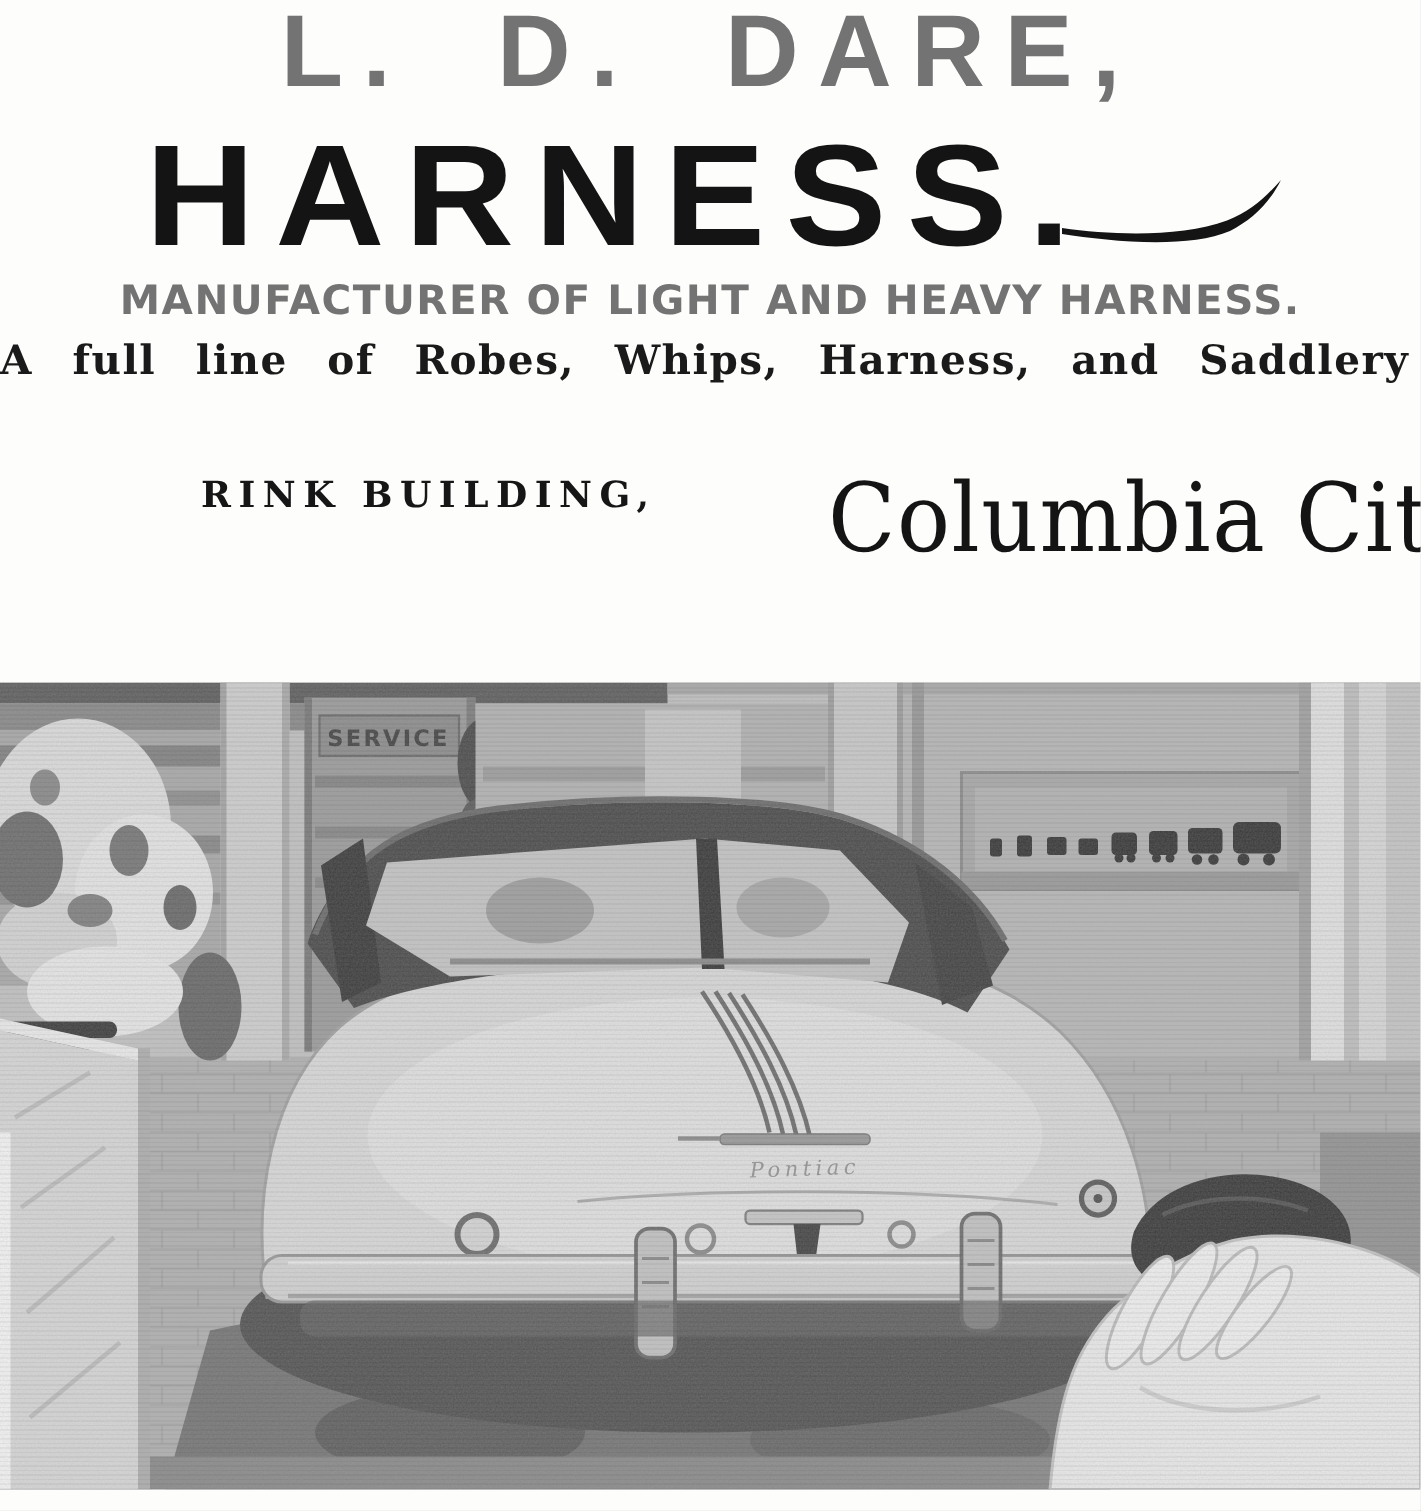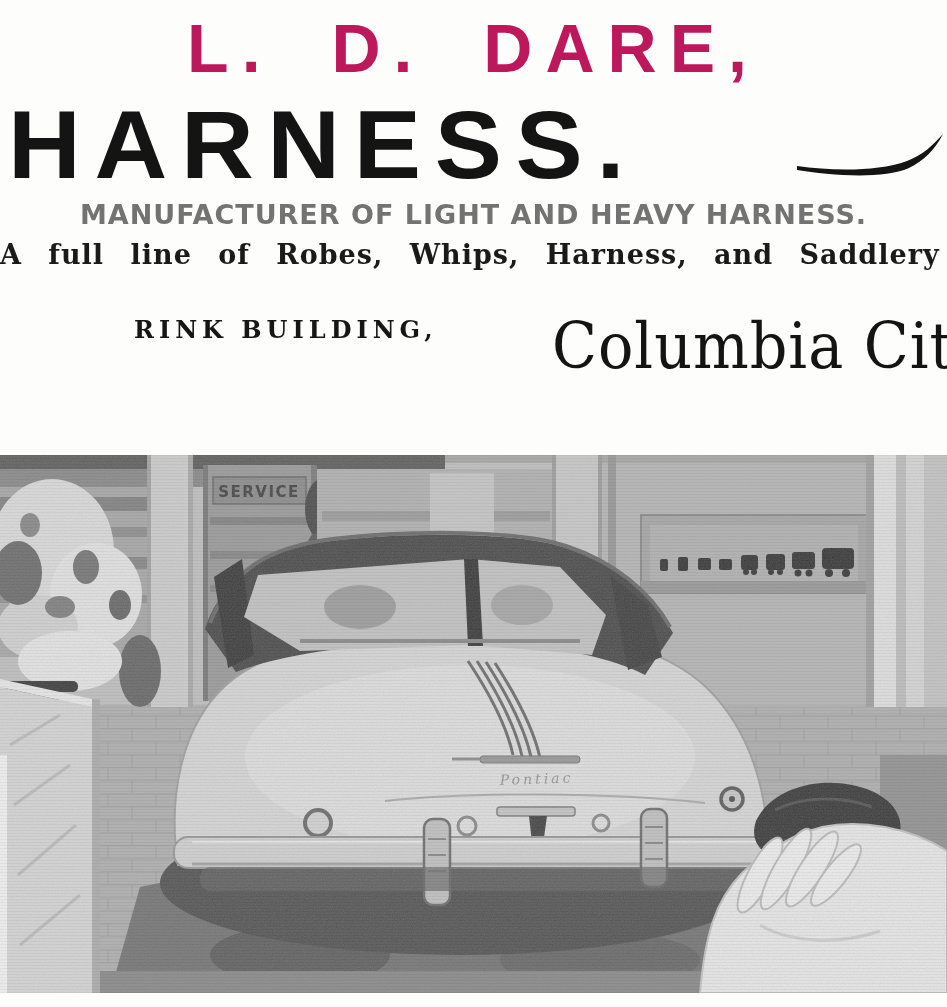--- a/index.html
+++ b/index.html
@@ -3,33 +3,33 @@
 <meta charset="utf-8">
 <style>
   * { margin:0; padding:0; box-sizing:border-box; }
   html,body { background:#ffffff; }
   body { width:947px; height:1007px; overflow:hidden; font-family:"Liberation Serif",serif; color:#181818; }
   .page { position:relative; width:947px; height:1007px; background:#fdfdfb; }
 
   
   .ad { position:absolute; top:0; left:0; width:947px; height:455px; text-align:center; }
   .dealer-name {
-    margin-top:14px;
+    margin-top:0;
     font-family:"Liberation Sans",sans-serif; font-weight:bold;
     font-size:68px; line-height:1.0; letter-spacing:13px; word-spacing:26px;
-    color:#be185d;
+    color:#737373;
   }
   .dealer-row { display:flex; align-items:center; justify-content:center; margin-top:1px; gap:7px; }
   .rule { width:98px; border-top:3px solid #1c1c1c; }
   .rule-dot { width:4px; height:4px; background:#1c1c1c; border-radius:50%; margin-right:-3px; }
   .dealer-in {
     font-family:"DejaVu Serif",serif; font-weight:bold;
     font-size:22px; letter-spacing:6px; color:#161616;
   }
-  .product-row { display:flex; align-items:flex-end; justify-content:space-between; padding-left:8px; margin-top:3px; height:108px; }
+  .product-row { display:flex; align-items:flex-end; justify-content:center; padding-left:8px; margin-top:3px; height:108px; }
   .product {
     font-family:"Liberation Sans",sans-serif; font-weight:bold;
     font-size:96px; line-height:1.0; letter-spacing:13px; color:#141414;
     transform:scaleX(1.05); transform-origin:left bottom; white-space:nowrap;
   }
   .swoosh { margin-left:10px; margin-bottom:12px; flex:none; }
   .tagline {
     margin-top:6px;
     font-family:"DejaVu Sans",sans-serif; font-weight:bold;
     font-size:27px; letter-spacing:1px; color:#737373; white-space:nowrap;

